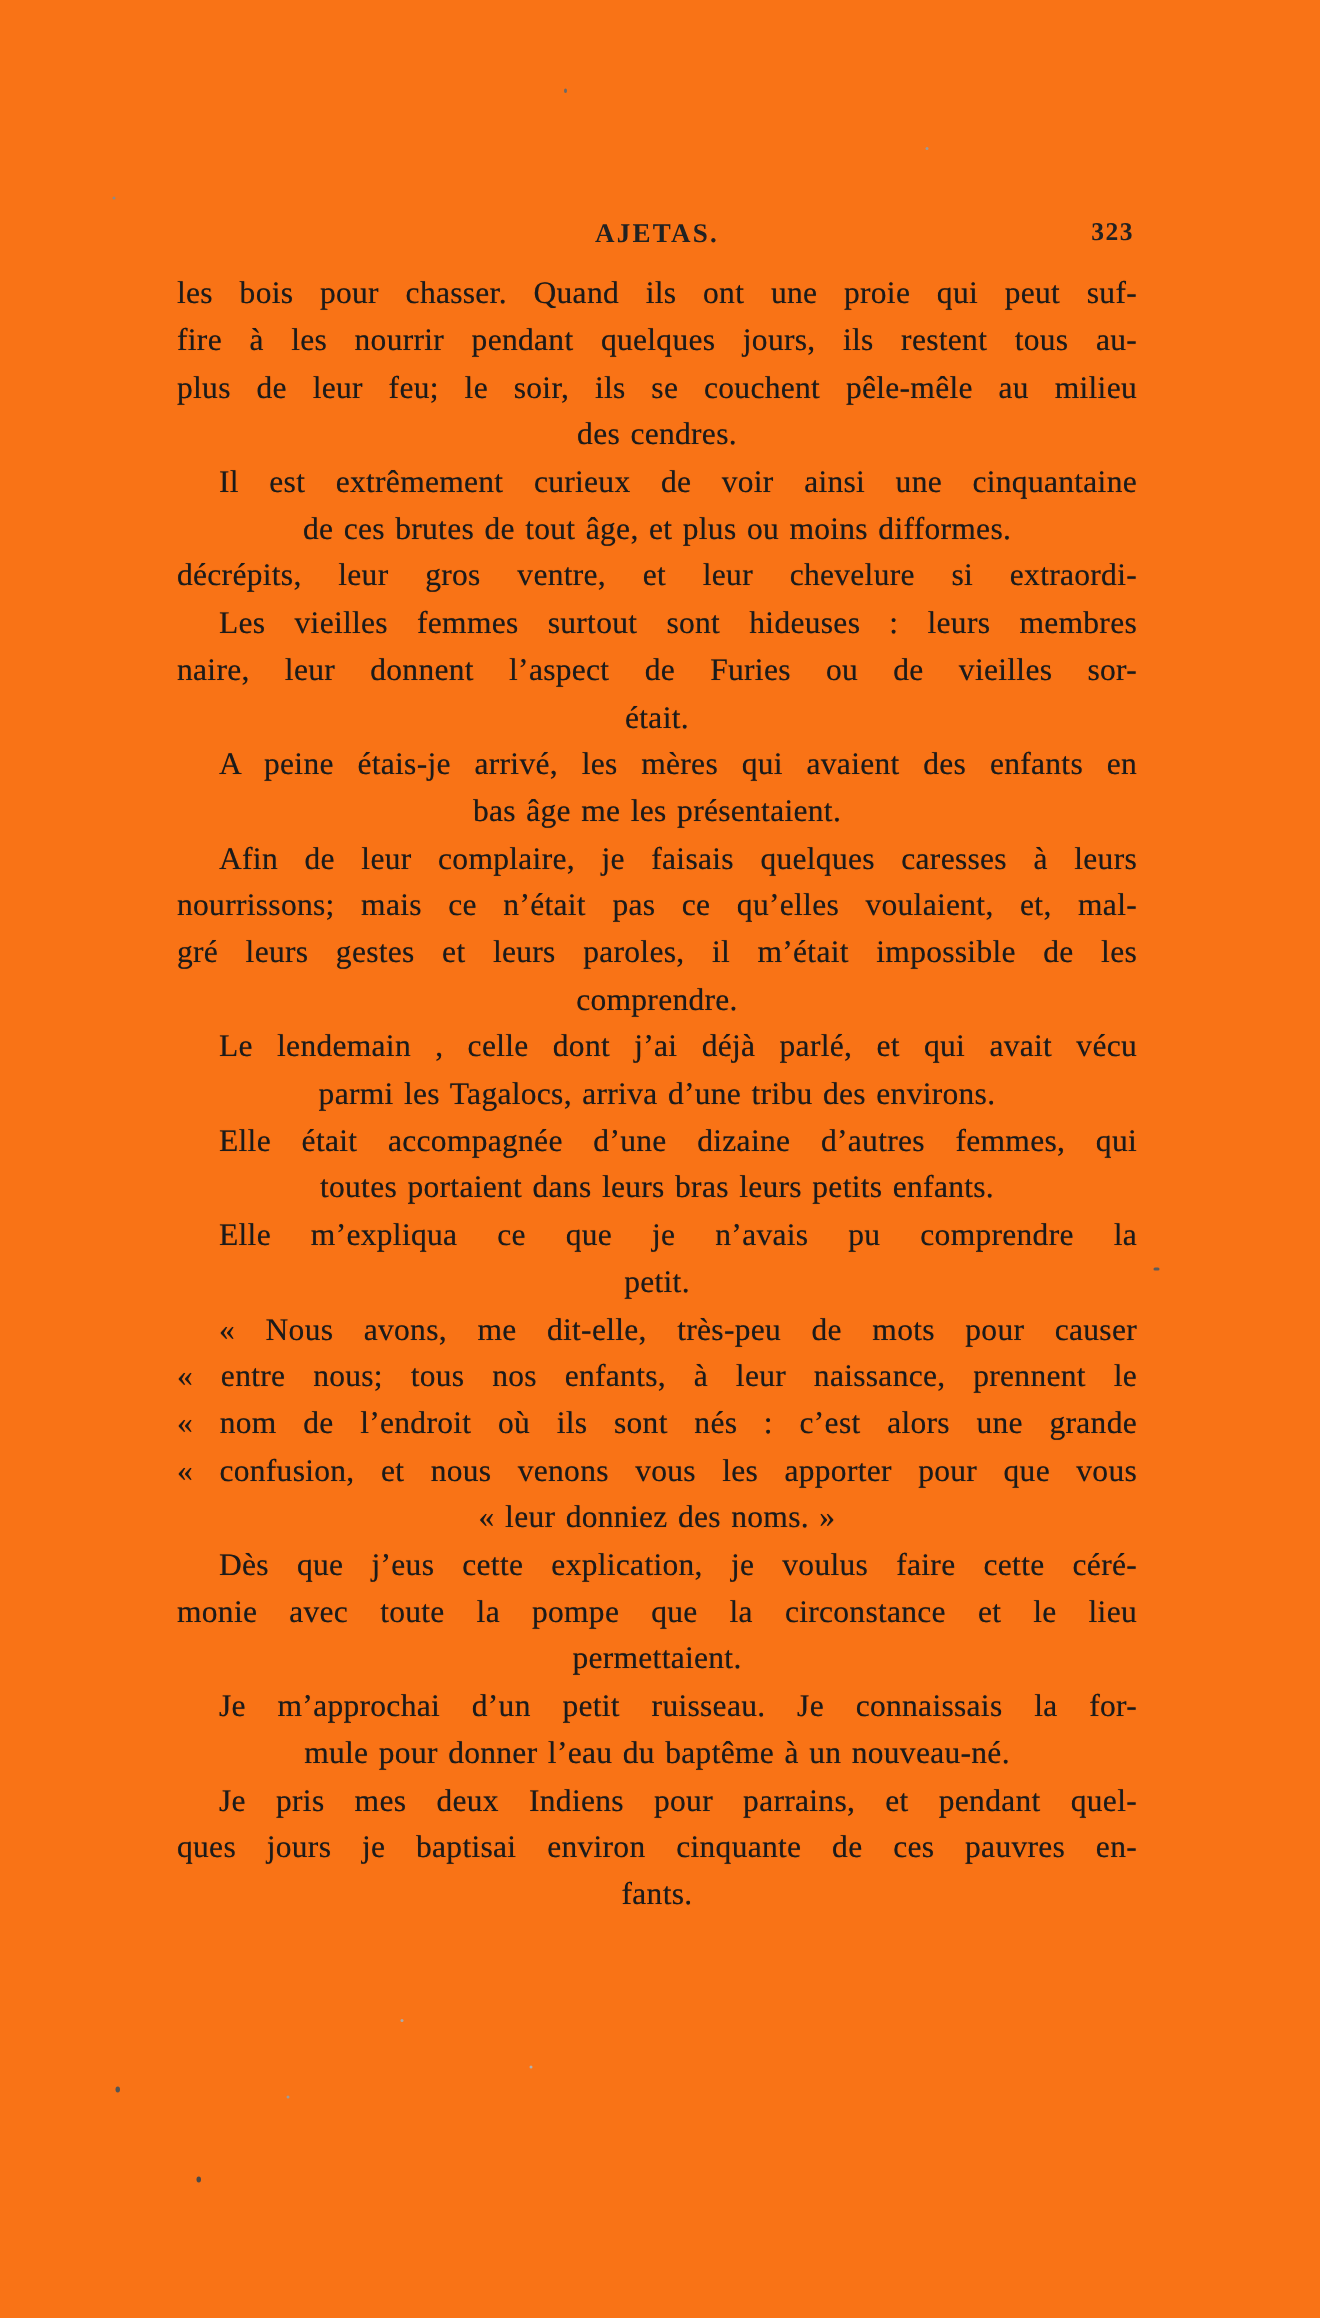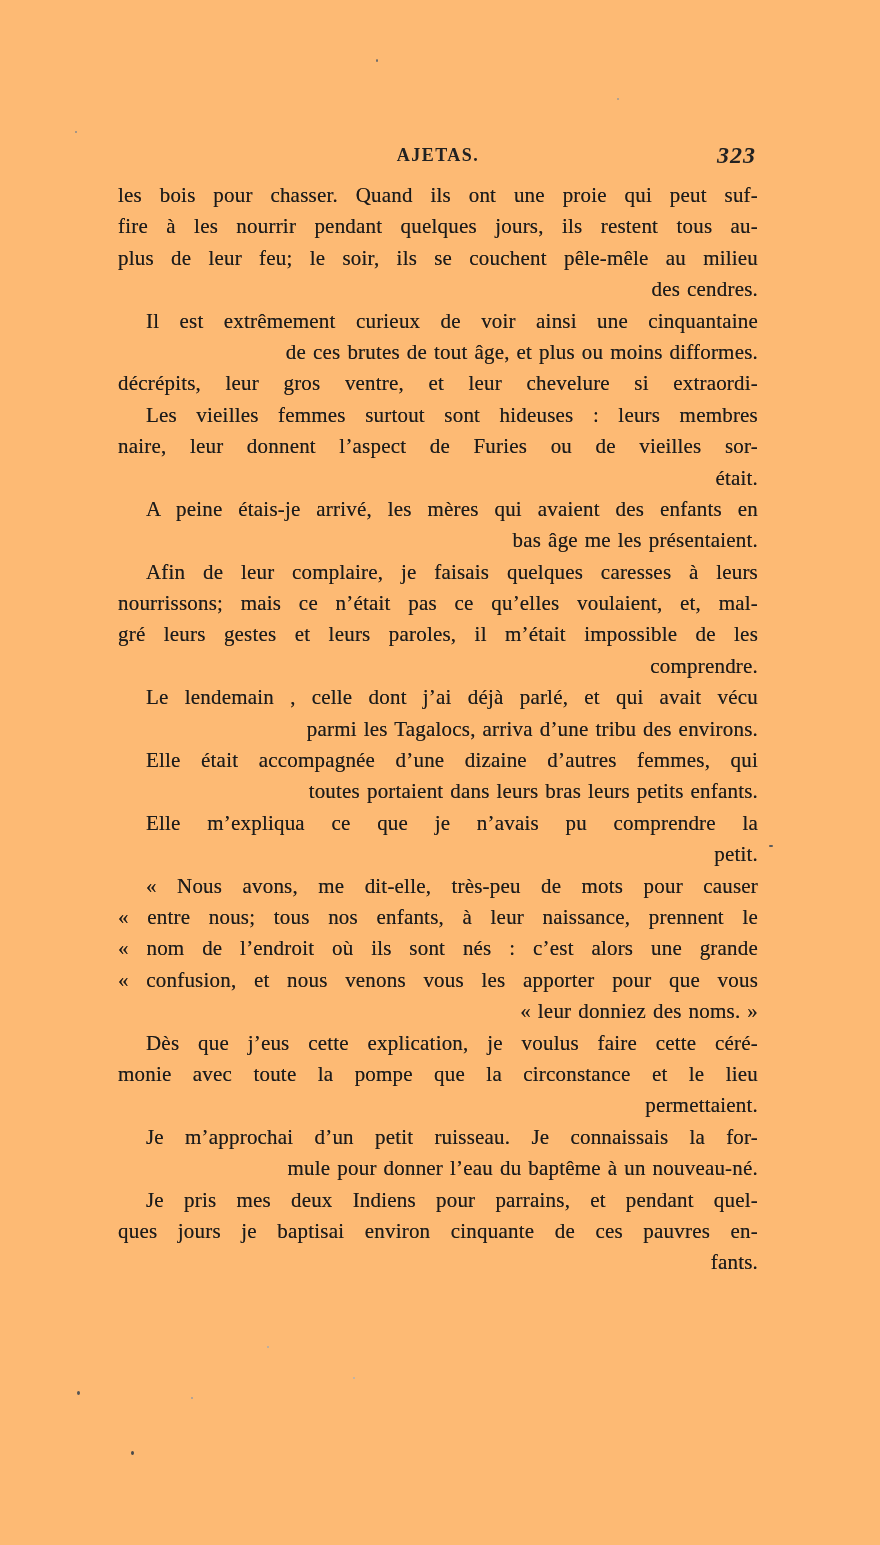--- a/index.html
+++ b/index.html
@@ -4,21 +4,21 @@
 <style>
   html, body {
     margin: 0;
     padding: 0;
     background: #ffffff;
   }
   .page {
     position: relative;
     width: 880px;
     height: 1545px;
-    background: #fdba74;
+    background: #f97316;
     overflow: hidden;
     font-family: "Liberation Serif", serif;
     color: #1b1b1b;
   }
   .textblock {
     position: absolute;
     left: 118px;
     top: 144px;
     width: 640px;
   }
@@ -31,44 +31,43 @@
     font-size: 18px;
     font-weight: 700;
     letter-spacing: 1.5px;
     line-height: 22px;
     color: #222;
   }
   .page-number {
     position: absolute;
     right: 2px;
     top: 0;
-    font-size: 24px;
+    font-size: 17px;
     font-weight: 600;
     letter-spacing: 1px;
     line-height: 22px;
     color: #222;
-    font-style: italic;
   }
   .body-text {
     margin-top: 14px;
     font-size: 21px;
     line-height: 31.4px;
     text-shadow: 0 0 0.45px rgba(10,10,10,0.55);
   }
   .line {
     height: 31.4px;
     overflow: hidden;
     text-align: justify;
     text-align-last: justify;
     word-spacing: 1.5px;
     letter-spacing: 0.2px;
   }
   .line.indent { text-indent: 28px; }
   .line.last {
-    text-align: right;
+    text-align: center;
     text-align-last: auto;
   }
   .sig {
     text-align: right;
     padding-right: 72px;
     font-size: 21px;
     line-height: 31px;
     letter-spacing: 1px;
     text-shadow: 0 0 0.45px rgba(10,10,10,0.55);
   }

